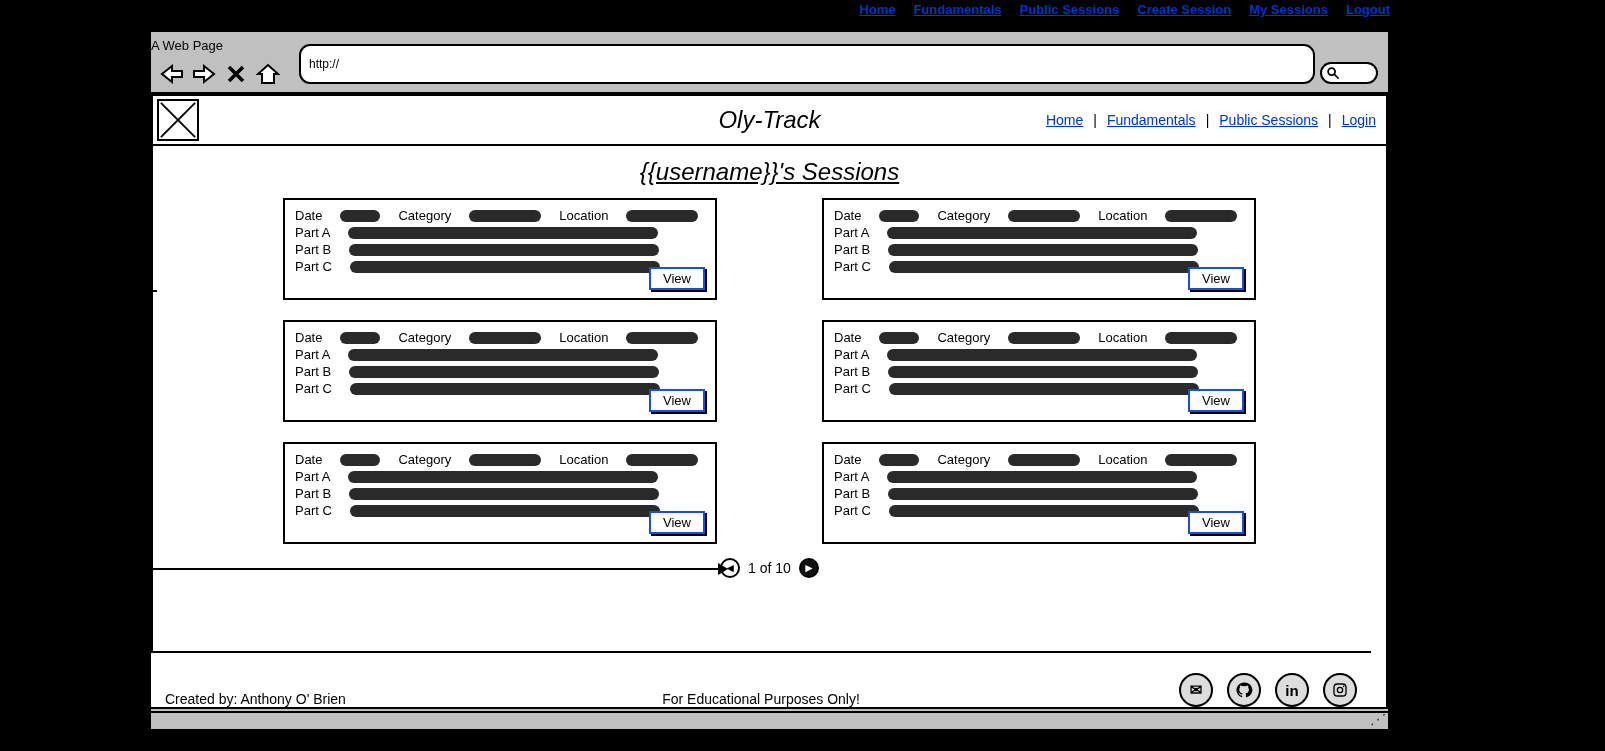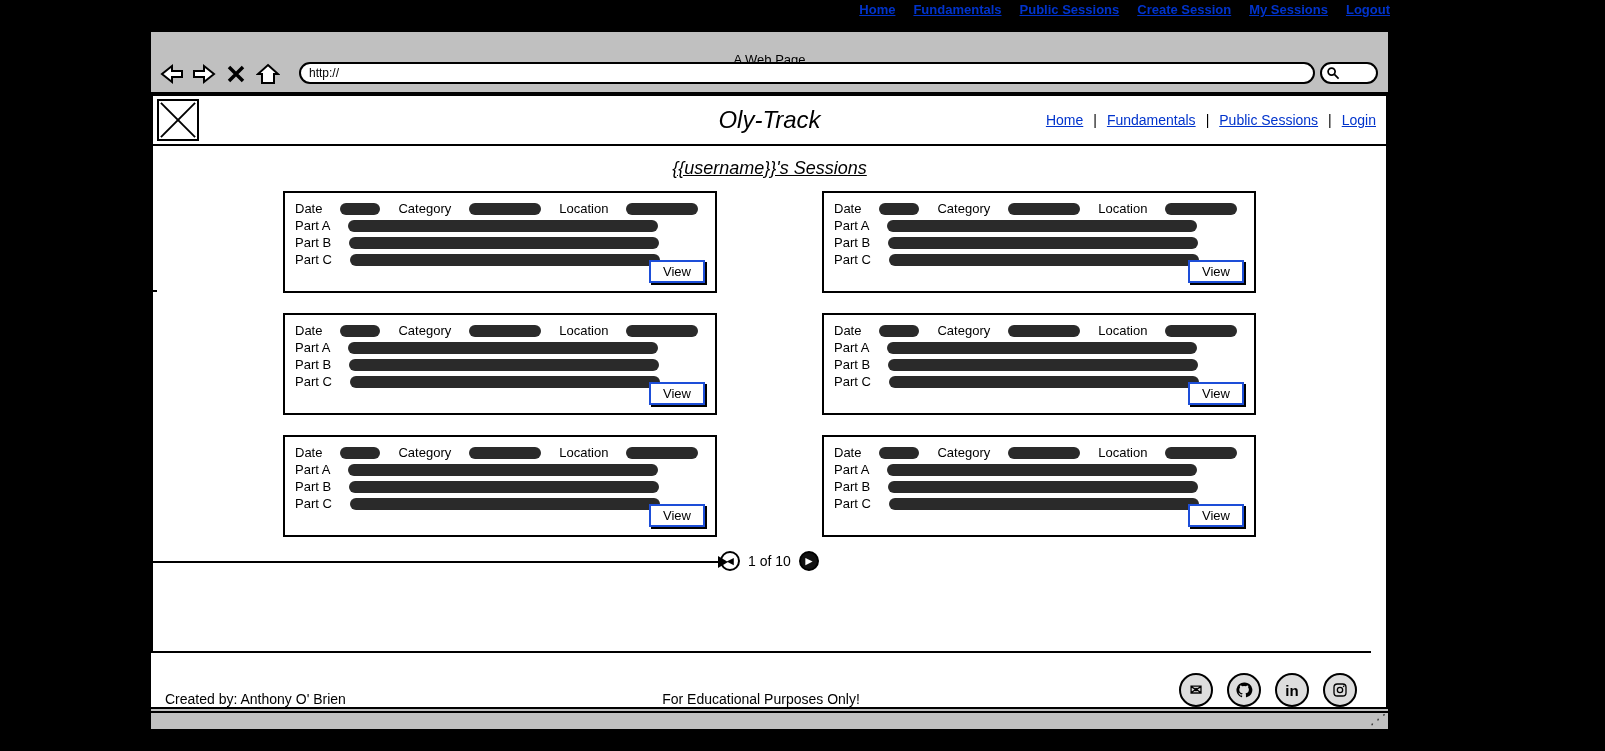--- a/index.html
+++ b/index.html
@@ -1,33 +1,33 @@
 <!DOCTYPE html>
 <html><head>
 <meta charset="utf-8">
 <style>
   * { box-sizing: border-box; margin: 0; padding: 0; }
   body { font-family: "Comic Sans MS", "Segoe Script", cursive, sans-serif; background: #000; width: 1605px; height: 751px; position: relative; overflow: hidden; }
   .top-nav { position: absolute; top: 2px; right: 215px; display: flex; gap: 18px; font-size: 13px; font-weight: bold;}
   .top-nav a { color: #0033cc; text-decoration: underline; cursor:pointer;}
   .browser-frame { position: absolute; top: 29px; left: 148px; width: 1243px; height: 703px; border: 3px solid #000; border-radius: 3px; background: #c0c0c0; }
   .browser-chrome { height: 62px; background: #c0c0c0; border-bottom: 2px solid #000; position: relative; }
-  .browser-title { text-align: center; font-size: 13px; padding-top: 20px; font-family: Arial, sans-serif;}
+  .browser-title { font-size: 13px; padding-top: 6px; font-family: Arial, sans-serif;}
   .browser-controls { position: absolute; left: 8px; bottom: 6px; display: flex; align-items: center; gap: 6px; }
   .ctrl-icon { width: 26px; height: 24px; display:flex; align-items:center; justify-content:center;}
-  .url-bar { position:absolute; left:148px; bottom:8px; width:1016px; height:22px; background:#fff; border:2px solid #000; border-radius:11px; font-size:12px; padding:0 8px; display:flex; align-items:center;}
+  .url-bar { position:absolute; left:148px; bottom:8px; width:1016px; height:40px; background:#fff; border:2px solid #000; border-radius:11px; font-size:12px; padding:0 8px; display:flex; align-items:center;}
   .search-pill { position:absolute; right:10px; bottom:8px; width:58px; height:22px; border:2px solid #000; border-radius:11px; background:#fff; display:flex; align-items:center; padding-left:4px;}
   .page { background:#fff; border:2px solid #000; margin:0; height: calc(100% - 62px - 20px);}
   .header-bar { height:50px; border-bottom:2px solid #000; display:flex; align-items:center; position:relative;}
   .logo-x { width:42px; height:42px; border:2px solid #000; margin-left:4px; display:flex; align-items:center; justify-content:center;}
   .site-title { position:absolute; left:50%; transform:translateX(-50%); font-size:24px; font-style:italic; }
   .header-links { position:absolute; right:10px; display:flex; align-items:center; gap:10px; font-size:14px;}
   .header-links a { color:#0033cc; text-decoration:underline; cursor:pointer;}
   .header-links .sep { color:#000; font-weight:normal;}
-  .page-title { text-align:center; font-size:18px; font-style:italic; text-decoration:underline; margin:12px 12px 12px;}
+  .page-title { text-align:center; font-size:24px; font-style:italic; text-decoration:underline; margin:12px 12px 12px;}
   .cards { display:grid; grid-template-columns: 1fr 1fr; column-gap:105px; row-gap:20px; padding:0 130px 0 130px;}
   .card { border:2px solid #000; padding:8px 10px 10px 10px; position:relative; background:#fff; height:102px;}
   .card-row { font-size:13px; display:flex; align-items:center; gap:18px; margin-bottom:2px;}
   .label { font-family:Arial,sans-serif; font-size:13px;}
   .scribble { height:12px; background:#2a2a2a; border-radius:6px; display:inline-block;}
   .scribble.sm { width:40px;}
   .scribble.md { width:72px;}
   .scribble.lg { width:310px;}
   .view-btn { position:absolute; right:10px; bottom:8px; border:2px solid #1d4ed8; box-shadow:2px 2px 0 #000; background:#fff; padding:2px 12px; font-size:13px; font-family:Arial,sans-serif; cursor:pointer;}
   .pagination { display:flex; align-items:center; justify-content:center; gap:8px; font-size:14px; margin-top:14px; position:relative;}

